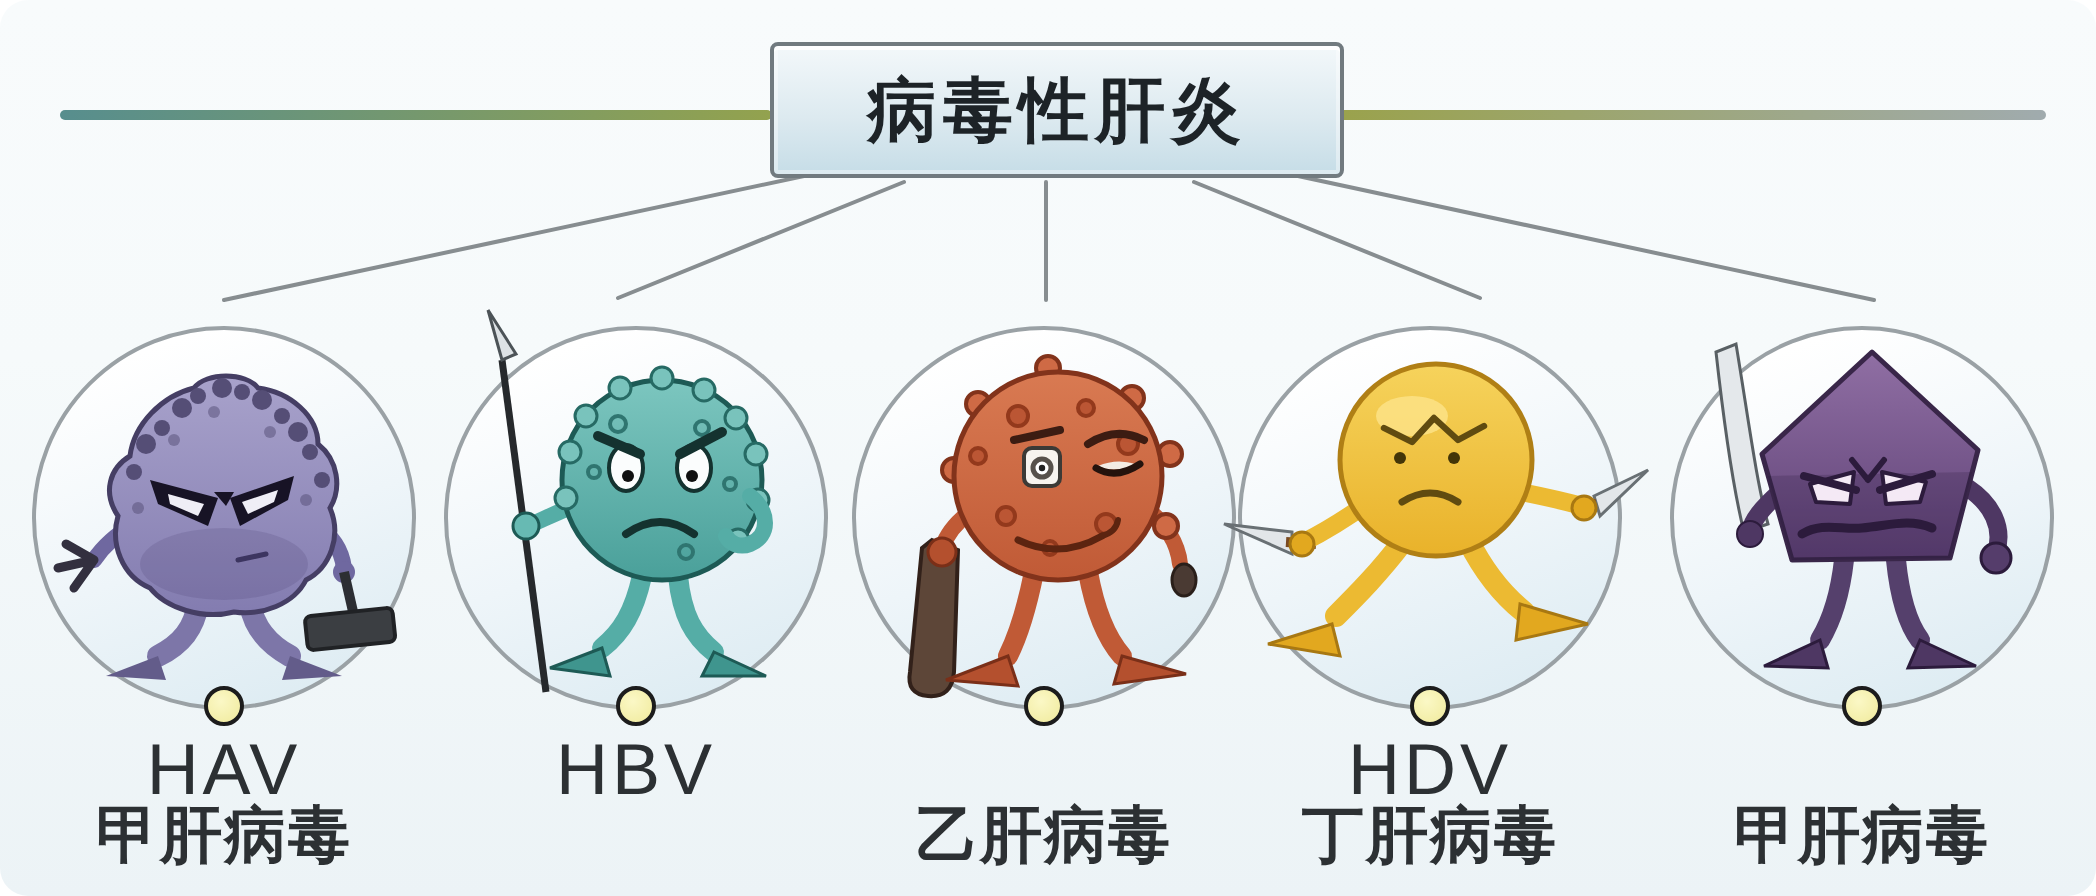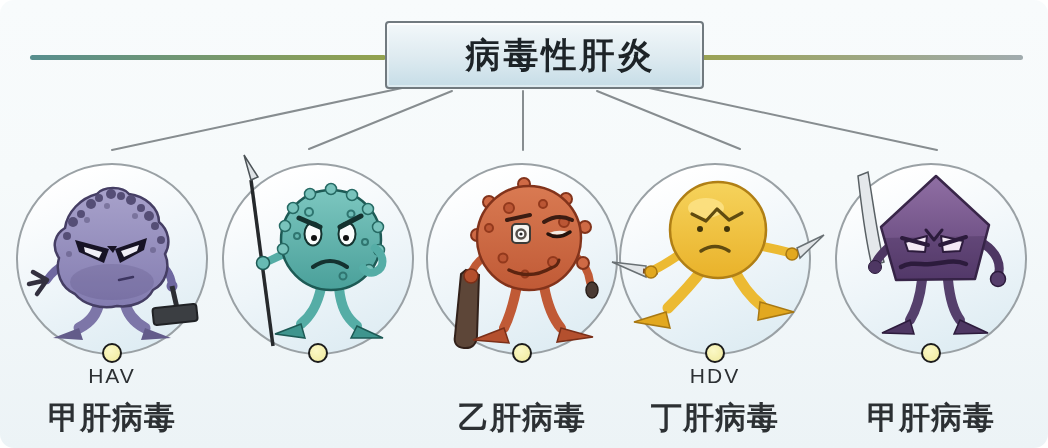--- a/index.html
+++ b/index.html
@@ -7,33 +7,33 @@
           background:linear-gradient(180deg,var(--background) 0%,#f6fafb 40%,#ecf3f6 100%);}
   .rule{position:absolute;height:5px;border-radius:3px;z-index:1;}
   .rule-left{left:30px;top:55px;width:356px;background:linear-gradient(90deg,var(--rule-left-start),var(--rule-left-end));}
   .rule-right{left:666px;top:55px;width:357px;background:linear-gradient(90deg,var(--rule-right-start),var(--rule-right-end));}
   #connectors{position:absolute;left:0;top:0;z-index:1;}
   #connectors line{stroke:var(--connector);stroke-width:2;stroke-linecap:round;}
   .title-box{position:absolute;left:385px;top:21px;width:283px;height:64px;z-index:2;
              border:2.5px solid var(--title-border);border-radius:4px;
              background:linear-gradient(180deg,var(--title-fill-top) 0%,#ddeaf0 55%,var(--title-fill-bottom) 100%);
              box-shadow:inset 0 2px 0 rgba(255,255,255,.8), inset 0 0 0 2px rgba(255,255,255,.4);
-             display:flex;align-items:center;justify-content:center;padding-left:32px;}
+             display:flex;align-items:center;justify-content:center;}
   .title-text{font-size:35px;font-weight:700;color:#1d2327;letter-spacing:3px;}
   .node{position:absolute;top:150px;width:210px;height:298px;z-index:2;}
   .n1{left:7px}.n2{left:213px}.n3{left:417px}.n4{left:610px}.n5{left:826px}
   .vcircle{position:absolute;left:9px;top:13px;width:192px;height:192px;border-radius:50%;
            box-sizing:border-box;border:2px solid var(--circle-border);
            background:linear-gradient(160deg,#ffffff 12%,#eef5f9 55%,#dcebf2 95%);}
   .vchar{position:absolute;left:0;top:0;overflow:visible;}
   .marker{position:absolute;left:95px;top:193px;width:20px;height:20px;border-radius:50%;box-sizing:border-box;
           background:radial-gradient(circle at 40% 35%,#fbf8c6,var(--marker-fill));
           border:2.5px solid var(--marker-border);}
   .code{position:absolute;left:0;top:214px;width:100%;text-align:center;
-        font-size:21px;letter-spacing:2px;color:var(--label-color);}
+        font-size:36px;letter-spacing:2px;color:var(--label-color);}
   .cname{position:absolute;left:0;top:247px;width:100%;text-align:center;
          font-size:31px;font-weight:700;letter-spacing:1px;color:var(--label-color);}
 </style>
 </head>
 <body>
 
 <div id="canvas">
 
   <div class="rule rule-left"></div>
   <div class="rule rule-right"></div>
@@ -143,20 +143,21 @@
       </g>
       <ellipse cx="100" cy="84" rx="8.5" ry="11.5" fill="#fbfdfd" stroke="#14322f" stroke-width="2"></ellipse>
       <ellipse cx="134" cy="84" rx="8.5" ry="11.5" fill="#fbfdfd" stroke="#14322f" stroke-width="2"></ellipse>
       <circle cx="101" cy="88" r="3" fill="#111"></circle>
         <circle cx="133" cy="88" r="3" fill="#111"></circle>
       <path d="M 86,68 L 107,77 M 148,66 L 127,77" stroke="#14322f" stroke-width="5" stroke-linecap="round"></path>
       <path d="M 100,117 Q 117,105 134,117" stroke="#14322f" stroke-width="4" fill="none" stroke-linecap="round"></path>
       <path d="M 162,98 C 172,106 172,118 162,122 C 157,124 152,122 150,118" stroke="#55ada6" stroke-width="8" fill="none" stroke-linecap="round"></path>
     </svg>
     <div class="marker"></div>
+    <div class="code">HBV</div>
   </div>
 
   <div class="node n3">
     <div class="vcircle"></div>
     <svg class="vchar" width="210" height="220" viewBox="0 0 210 220">
       <defs>
           <linearGradient id="g-hcv" x1="0" y1="0" x2="0" y2="1">
         <stop offset="0" stop-color="#d97a52"></stop>
             <stop offset="1" stop-color="#c05a36"></stop>
           </linearGradient>

